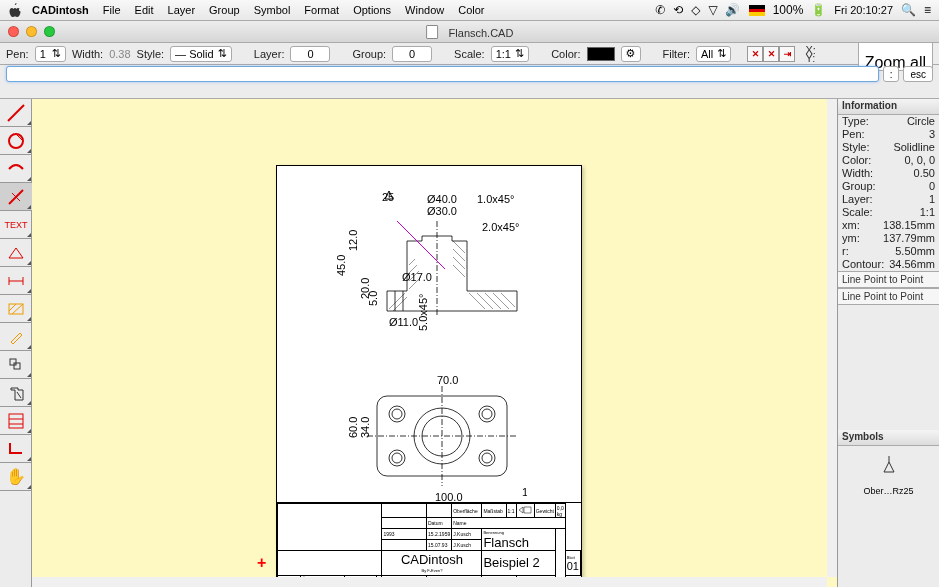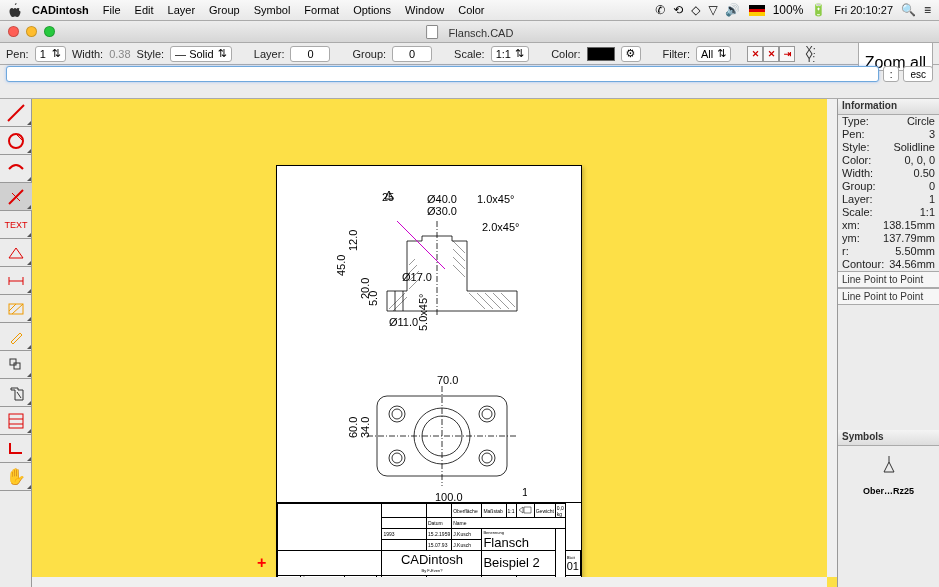--- a/index.html
+++ b/index.html
@@ -47,34 +47,34 @@
 
 .main { display: flex; height: calc(587px - 21px - 22px - 22px - 34px); }
 
 
 .palette { width: 32px; background: #ececec; border-right: 1px solid #999; display: flex; flex-direction: column; }
 .palette .tool { width: 32px; height: 28px; border-bottom: 1px solid #999; display: flex; align-items: center; justify-content: center; position: relative; }
 .palette .tool.selected { background: #d0d0d0; }
 .palette .tool .tri { position: absolute; bottom: 1px; right: 1px; width: 0; height: 0; border-left: 4px solid transparent; border-bottom: 4px solid #555; }
 
 
-.canvas { flex: 1; background: #fde047; position: relative; overflow: hidden; }
+.canvas { flex: 1; background: #fef9c3; position: relative; overflow: hidden; }
 .drawing-page { position: absolute; left: 244px; top: 66px; width: 306px; height: 420px; border: 1px solid #000; background: #fff; box-shadow: 2px 2px 4px rgba(0,0,0,0.2); }
 .cursor-cross { position: absolute; left: 225px; top: 455px; color: red; font-size: 16px; font-weight: bold; }
 .scrollbar-v { position: absolute; right: 0; top: 0; bottom: 10px; width: 10px; background: #f0f0f0; }
 .scrollbar-h { position: absolute; left: 0; right: 10px; bottom: 0; height: 10px; background: #f0f0f0; }
 
 
 .rightpanel { width: 102px; background: #ececec; display: flex; flex-direction: column; border-left: 1px solid #999; }
 .panel-header { height: 16px; background: linear-gradient(#f4f4f4,#ddd); border-bottom: 1px solid #aaa; font-size: 10px; padding: 1px 4px; font-weight: bold; color: #333; text-align: left; }
 .info-row { display: flex; justify-content: space-between; padding: 0 4px; font-size: 10px; height: 13px; }
 .info-row .k { color: #222; }
 .info-row .v { color: #222; text-align: right; }
 .panel-sect { border-top: 1px solid #aaa; border-bottom: 1px solid #aaa; font-size: 10px; padding: 2px 4px; color: #333; background: #f6f6f6; }
-.symbol-area { flex: 1; text-align: center; padding: 8px; font-weight: bold; }
+.symbol-area { flex: 1; text-align: center; padding: 8px; }
 .symbolslot { width: 30px; height: 24px; margin: 0 auto 6px; }
 
 
 .part-top { position: absolute; left: 50px; top: 25px; width: 200px; height: 150px; }
 .part-bottom { position: absolute; left: 50px; top: 200px; width: 200px; height: 150px; }
 .titleblock { position: absolute; bottom: 0; left: 0; right: 0; height: 82px; border-top: 1px solid #000; }
 .titleblock td { border: 0.5px solid #000; font-size: 5px; padding: 0 1px; }
 .tb-main { font-size: 13px; }
 </style>
 </head>

